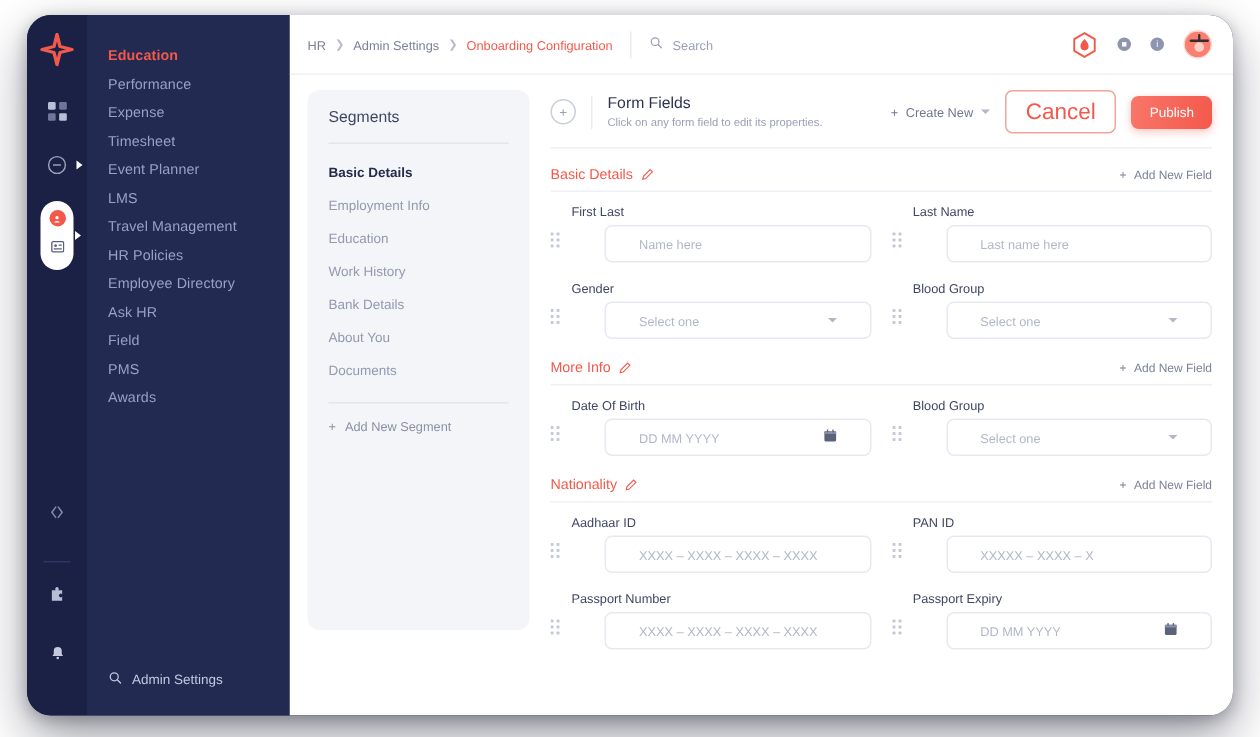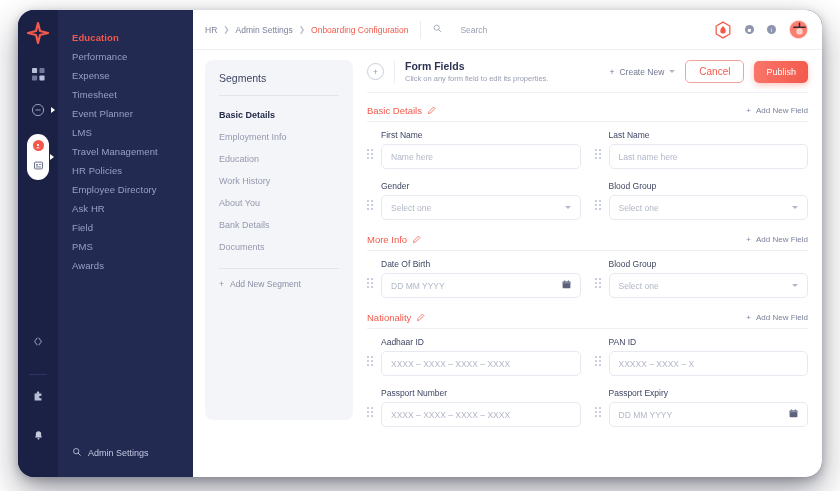--- a/index.html
+++ b/index.html
@@ -88,21 +88,21 @@
   .topbar {
     height: 40px; flex: 0 0 40px;
     border-bottom: 1px solid #eef0f5;
     display: flex; align-items: center;
     padding: 0 14px 0 12px;
   }
   .crumbs { display: flex; align-items: center; gap: 6px; font-size: 8.5px; color: #7b8199; }
   .crumb-sep { color: #b7bccd; font-size: 7.5px; }
   .crumb-cur { color: #f3594b; }
   .vdiv { width: 1px; height: 18px; background: #e9ebf2; margin: 0 12px; }
-  .search { display: flex; align-items: center; gap: 18px; font-size: 8.5px; color: #9aa0b4; }
+  .search { display: flex; align-items: center; gap: 6px; font-size: 8.5px; color: #9aa0b4; }
   .topbar-right { margin-left: auto; display: flex; align-items: center; gap: 13px; }
   .hexbtn { width: 18px; height: 18px; position: relative; }
   .dotico {
     width: 9px; height: 9px; border-radius: 50%;
     background: #8e95ae; display:flex; align-items:center; justify-content:center;
     color:#fff; font-size:6px;
   }
   .avatar {
     width: 19px; height: 19px; border-radius: 50%;
     background: linear-gradient(160deg, #ff8f7e 0%, #f3594b 100%);
@@ -136,28 +136,28 @@
   .formpanel { flex: 1; min-width: 0; padding: 0 14px 0 14px; display:flex; flex-direction:column; }
   .form-head { display:flex; align-items:center; padding-bottom: 9px; border-bottom: 1px solid #eef0f5; }
   .circ-btn {
     width: 17px; height: 17px; border-radius: 50%;
     border: 1.2px solid #c8cdd c;
     border: 1.2px solid #c9cedd;
     display:flex; align-items:center; justify-content:center;
     color:#9aa0b4; font-size: 9px; margin-right: 10px;
   }
   .head-div { width:1px; height:22px; background:#e9ebf2; margin-right:10px; }
-  .ft-title { font-size: 10.5px; color: #2d3350; font-weight: bold; }
+  .ft-title { font-size: 10.5px; color: #2d3350; font-weight: normal; }
   .ft-sub { font-size: 7.5px; color: #9aa0b4; margin-top: 2px; }
   .head-actions { margin-left:auto; display:flex; align-items:center; gap: 10px; }
   .create-new { display:flex; align-items:center; gap:5px; font-size: 8.5px; color:#6d7punkt; }
   .create-new { display:flex; align-items:center; gap:5px; font-size: 8.5px; color:#71778f; }
   .btn-cancel {
     border: 1px solid #f0a49b; color: #f3594b; background: #fff;
-    border-radius: 5px; font-size: 10px; padding: 5px 13px;
+    border-radius: 5px; font-size: 15px; padding: 5px 13px;
   }
   .btn-publish {
     border: none; color: #fff;
     background: linear-gradient(100deg, #f9766a 0%, #f3594b 100%);
     border-radius: 5px; font-size: 9px; padding: 6px 12px;
     box-shadow: 0 2px 6px rgba(243,89,75,0.35);
   }
 
   .form-scroll { flex: 1; overflow: hidden; padding-top: 12px; }
 
@@ -174,22 +174,23 @@
   .grid { display: grid; grid-template-columns: 1fr 1fr; column-gap: 14px; row-gap: 4px; }
   .field { display: flex; align-items: flex-end; gap: 6px; padding-bottom: 8px; }
   .grip { width: 8px; display:flex; flex-direction:column; gap:2px; padding-bottom: 10px; flex:0 0 8px; }
   .grip-row { display:flex; gap:2px; }
   .grip-dot { width:2px; height:2px; background:#c5cadb; border-radius:0.5px; }
   .field-main { flex:1; min-width:0; }
   .field-label { font-size: 8.5px; color: #3f4663; margin-bottom: 4px; }
   .field-box {
     height: 25px; border: 1px solid #e6e9f0; border-radius: 5px;
     background: #fff; display:flex; align-items:center;
-    padding: 0 9px; font-size: 8.5px; color: #b2b7c8;
+    padding: 0 22px; font-size: 8.5px; color: #b2b7c8;
     justify-content: space-between;
+    margin-left: 22px;
   }
   .field-box span.ph { overflow:hidden; white-space:nowrap; }
   .chev { width:0;height:0;border-left:3px solid transparent;border-right:3px solid transparent;border-top:3.5px solid #b2b7c8; }
 </style>
 </head>
 <body>
 
 <div class="window">
 
   <div class="rail">
@@ -348,22 +349,22 @@
 
     <div class="body-row">
 
       <div class="segments">
         <div class="seg-title">Segments</div>
         <div class="seg-hr"></div>
         <div class="seg-item active"><span>Basic Details</span></div>
         <div class="seg-item"><span>Employment Info</span></div>
         <div class="seg-item"><span>Education</span></div>
         <div class="seg-item"><span>Work History</span></div>
+        <div class="seg-item"><span>Bank Details</span></div>
         <div class="seg-item"><span>About You</span></div>
-        <div class="seg-item"><span>Bank Details</span></div>
         <div class="seg-item"><span>Documents</span></div>
         <div class="seg-hr" style="margin-top:10px;margin-bottom:10px"></div>
         <div class="seg-add">
           <span>+</span>
           <span>Add New Segment</span>
         </div>
       </div>
 
       <div class="formpanel">
 
@@ -411,21 +412,21 @@
                 <span class="grip-row">
                     <i class="grip-dot"></i>
                     <i class="grip-dot"></i>
                   </span>
                 <span class="grip-row">
                     <i class="grip-dot"></i>
                     <i class="grip-dot"></i>
                   </span>
               </span>
               <span class="field-main">
-                <span class="field-label" style="display:block">First Name</span>
+                <span class="field-label" style="display:block">First Last</span>
                 <span class="field-box">
                     <span class="ph">Name here</span>
                   </span>
               </span>
             </div>
             <div class="field">
               <span class="grip">
                 <span class="grip-row">
                     <i class="grip-dot"></i>
                     <i class="grip-dot"></i>

